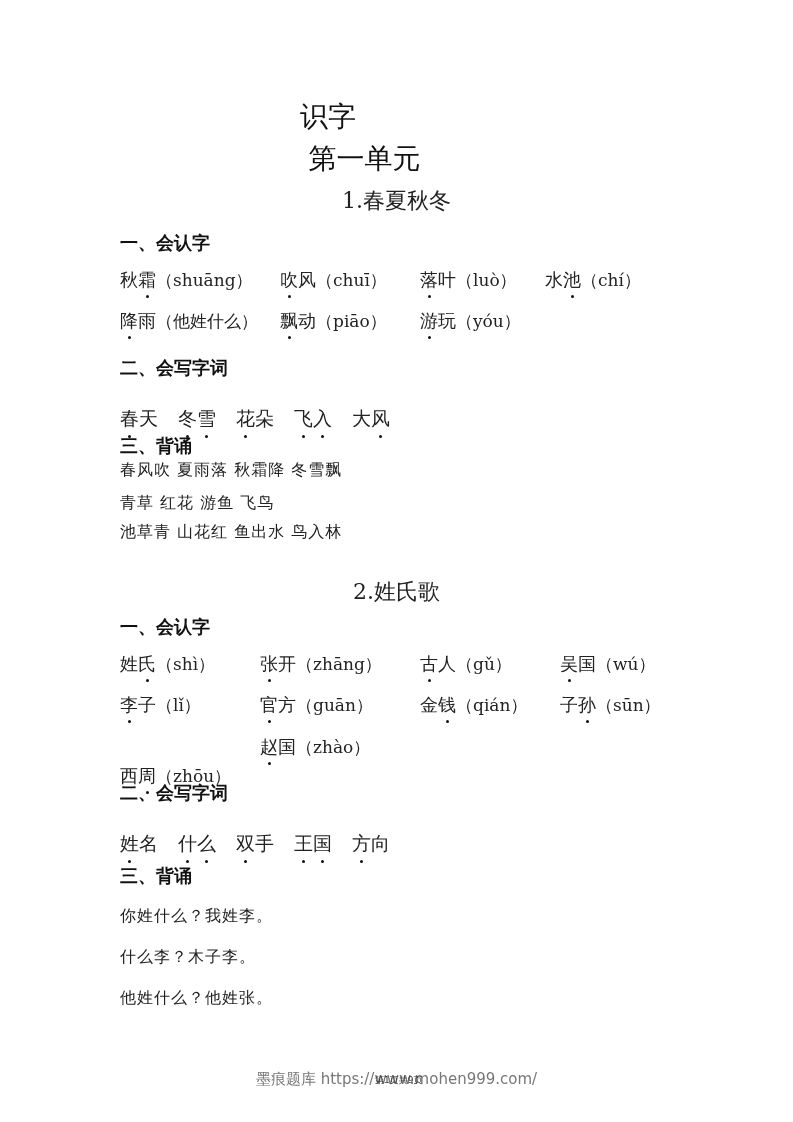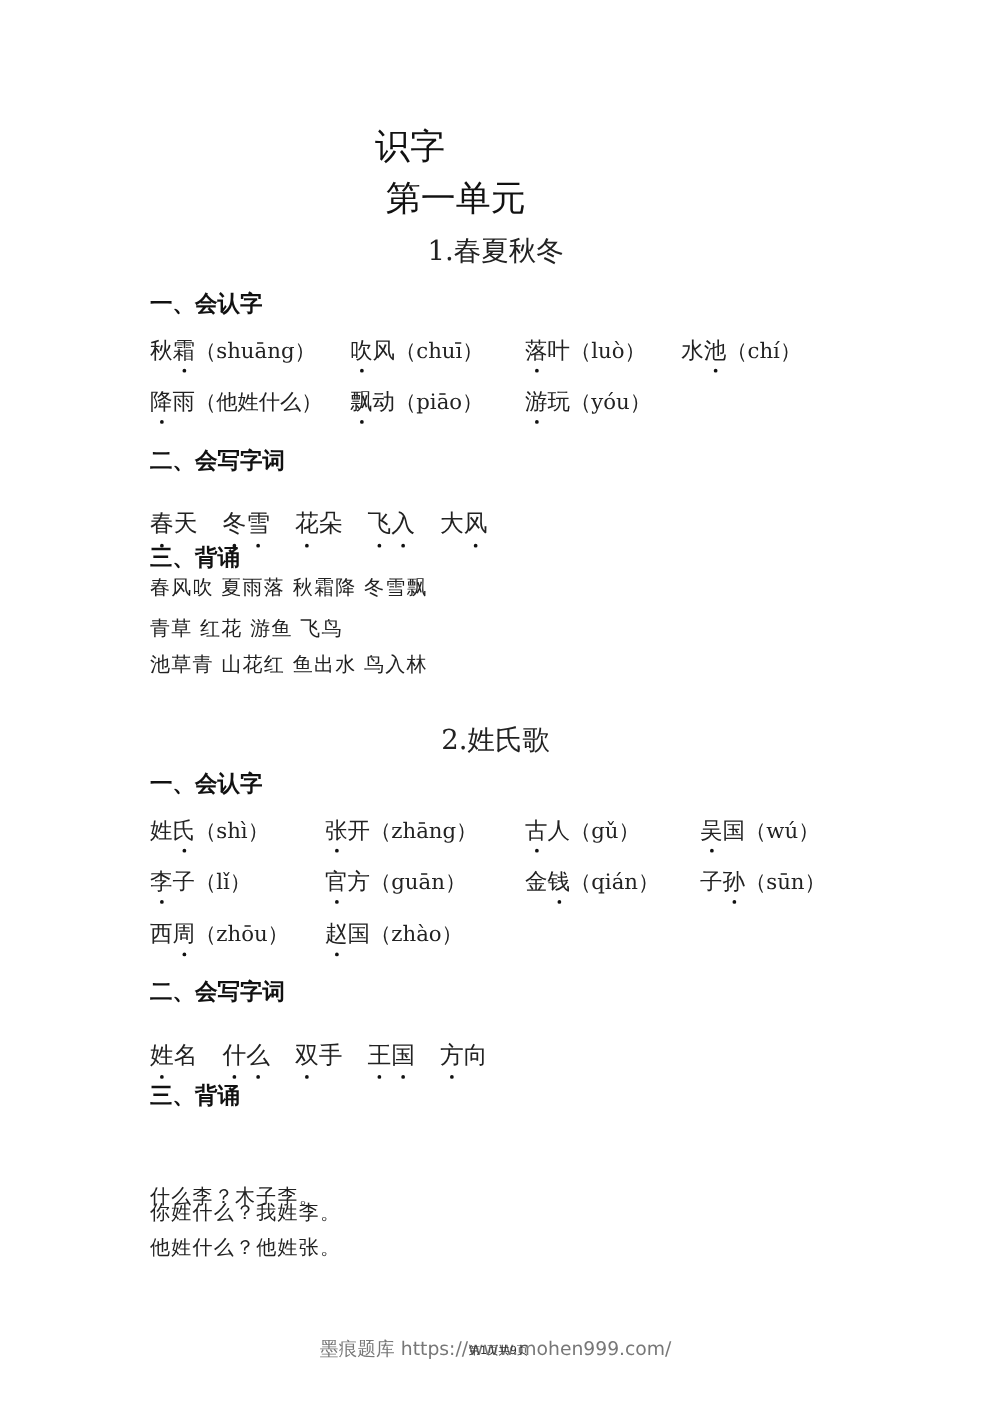--- a/index.html
+++ b/index.html
@@ -60,26 +60,26 @@
     <span class="cell" style="left: 300px;"><span class="ch dot">古</span><span class="ch">人</span><span class="py">（gǔ）</span></span>
     <span class="cell" style="left: 440px;"><span class="ch dot">吴</span><span class="ch">国</span><span class="py">（wú）</span></span>
   </div>
 <div class="row" style="top:693px;">
     <span class="cell" style="left: 0px;"><span class="ch dot">李</span><span class="ch">子</span><span class="py">（lǐ）</span></span>
     <span class="cell" style="left: 140px;"><span class="ch dot">官</span><span class="ch">方</span><span class="py">（guān）</span></span>
     <span class="cell" style="left: 300px;"><span class="ch">金</span><span class="ch dot">钱</span><span class="py">（qián）</span></span>
     <span class="cell" style="left: 440px;"><span class="ch">子</span><span class="ch dot">孙</span><span class="py">（sūn）</span></span>
   </div>
 <div class="row" style="top:735px;">
-    <span class="cell" style="left: 0px;"><span class="ch">西</span><span class="ch dot">周</span><span class="py">（zhōu）</span></span>
+    <span class="cell" style="left: 0px; margin-top: 29px;"><span class="ch">西</span><span class="ch dot">周</span><span class="py">（zhōu）</span></span>
     <span class="cell" style="left: 140px;"><span class="ch dot">赵</span><span class="ch">国</span><span class="py">（zhào）</span></span>
   </div>
 <div class="sec-head" style="top:781px;">二、会写字词</div>
 <div class="words" style="top:819px;"><span class="word"><span class="ch dot">姓</span><span class="ch">名</span></span><span class="word"><span class="ch dot">什</span><span class="ch dot">么</span></span><span class="word"><span class="ch dot">双</span><span class="ch">手</span></span><span class="word"><span class="ch dot">王</span><span class="ch dot">国</span></span><span class="word"><span class="ch dot">方</span><span class="ch">向</span></span></div>
 <div class="sec-head" style="top:864px;">三、背诵</div>
-<div class="recite" style="top:960px;text-align:right;">你姓什么？我姓李。</div>
+<div class="recite" style="top:906px;text-align:right;">你姓什么？我姓李。</div>
 <div class="recite" style="top:947px;">什么李？木子李。</div>
 <div class="recite" style="top:988px;">他姓什么？他姓张。</div>
 
 <div class="footer">
   <span>墨痕题库 https://www.mohen999.com/</span>
   <span class="pg">第1页共9页</span>
 </div>
 
 </body></html>

